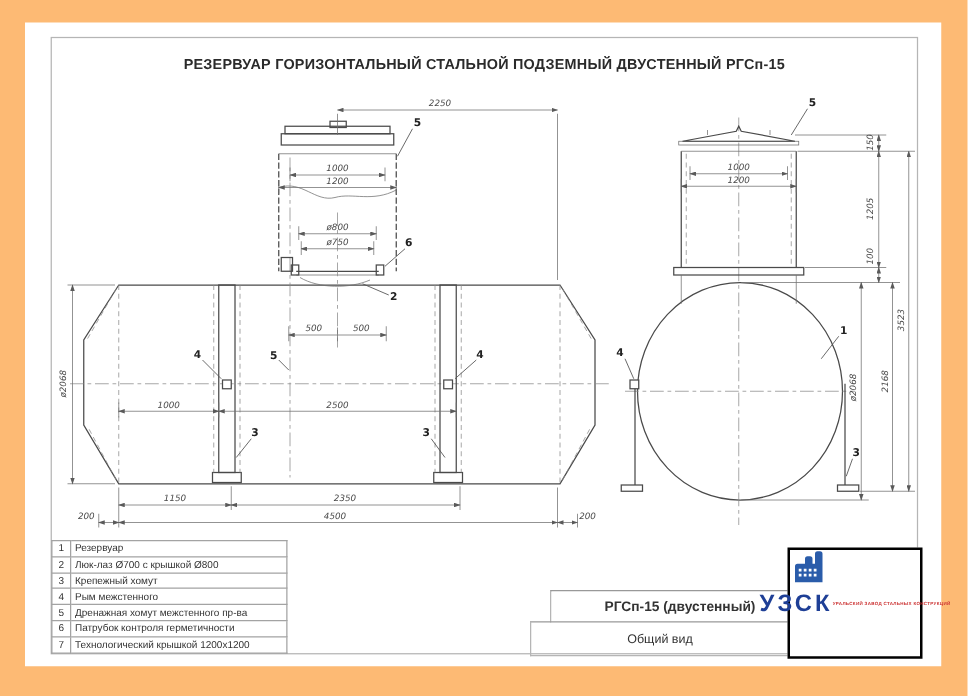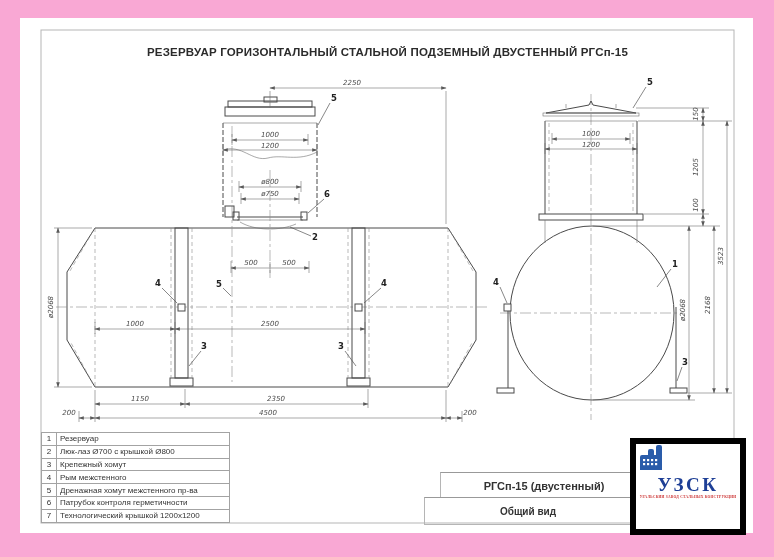--- a/index.html
+++ b/index.html
@@ -1,34 +1,34 @@
 <!DOCTYPE html>
 <html><head>
 <meta charset="utf-8">
 <style>
   html,body{margin:0;padding:0;}
-  .page{position:relative;width:774px;height:557px;background:#f9a8d4;font-family:"Liberation Sans",sans-serif;overflow:hidden;}
+  .page{position:relative;width:774px;height:557px;background:#fdba74;font-family:"Liberation Sans",sans-serif;overflow:hidden;}
   .sheet{position:absolute;left:20px;top:18px;width:733px;height:515px;background:#ffffff;}
   .dtitle{position:absolute;left:41px;top:46px;width:693px;text-align:center;font-size:11.5px;font-weight:bold;color:#2b2b2b;letter-spacing:.2px;}
   svg{position:absolute;left:0;top:0;}
   .ln{stroke:#4a4a4a;stroke-width:1;fill:none;}
   .thin{stroke:#6f6f6f;stroke-width:.6;fill:none;}
   .dash{stroke:#8a8a8a;stroke-width:.6;fill:none;stroke-dasharray:4,3;}
   .cl{stroke:#8a8a8a;stroke-width:.6;fill:none;stroke-dasharray:11,3,3,3;}
   .dim{font-family:"DejaVu Sans",sans-serif;font-style:italic;font-size:7px;fill:#4a4a4a;text-anchor:middle;}
   .co{font-family:"DejaVu Sans",sans-serif;font-weight:600;font-size:8.5px;fill:#222;text-anchor:middle;}
   .lead{stroke:#555;stroke-width:.7;fill:none;}
   
   .parts{position:absolute;left:41px;top:432px;width:189px;border-collapse:collapse;}
   .parts td{border:1px solid #a3a3a3;font-size:8px;color:#333;height:11.8px;padding:0 3px;white-space:nowrap;}
   .parts td.num{width:14px;text-align:center;padding:0;}
   
   .tb-model{position:absolute;left:440px;top:472px;width:206px;height:25px;border-top:1px solid #999;border-left:1px solid #b5b5b5;display:flex;align-items:center;justify-content:center;font-size:11px;font-weight:600;color:#333;}
-  .tb-view{position:absolute;left:424px;top:497px;width:206px;height:26px;border-top:1px solid #999;border-left:1px solid #b5b5b5;border-bottom:1px solid #b5b5b5;display:flex;align-items:center;justify-content:center;font-size:10px;color:#333;font-weight:bold;}
-  .logo-cell{position:absolute;left:630px;top:438px;width:104px;height:85px;border:6px solid #000000;display:flex;flex-direction:column;align-items:center;justify-content:center;background:#fff;font-family:Liberation Serif, serif;}
+  .tb-view{position:absolute;left:424px;top:497px;width:206px;height:26px;border-top:1px solid #999;border-left:1px solid #b5b5b5;border-bottom:1px solid #b5b5b5;display:flex;align-items:center;justify-content:center;font-size:10px;color:#333;}
+  .logo-cell{position:absolute;left:630px;top:438px;width:104px;height:85px;border:2px solid #000000;display:flex;flex-direction:row;align-items:center;justify-content:center;background:#fff;}
   .logo-name{font-size:19px;font-weight:bold;color:#1e3f96;letter-spacing:2.5px;line-height:1;margin-top:1px;}
   .logo-tag{font-size:3.6px;font-weight:bold;color:#cc3333;letter-spacing:.25px;margin-top:1.5px;white-space:nowrap;}
 </style>
 </head>
 <body>
 
 <div class="page">
   <div class="sheet"></div>
   <div class="dtitle">РЕЗЕРВУАР ГОРИЗОНТАЛЬНЫЙ СТАЛЬНОЙ ПОДЗЕМНЫЙ ДВУСТЕННЫЙ РГСп-15</div>
 

